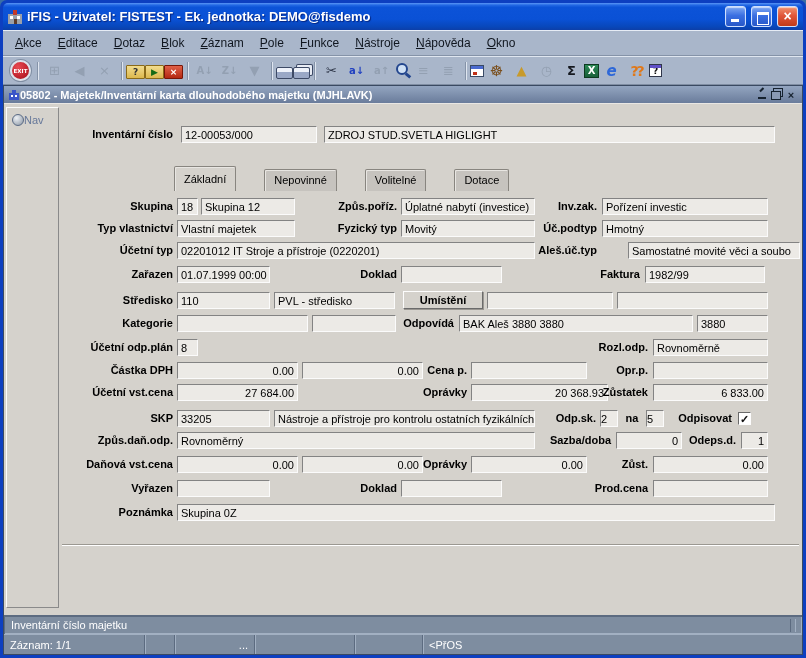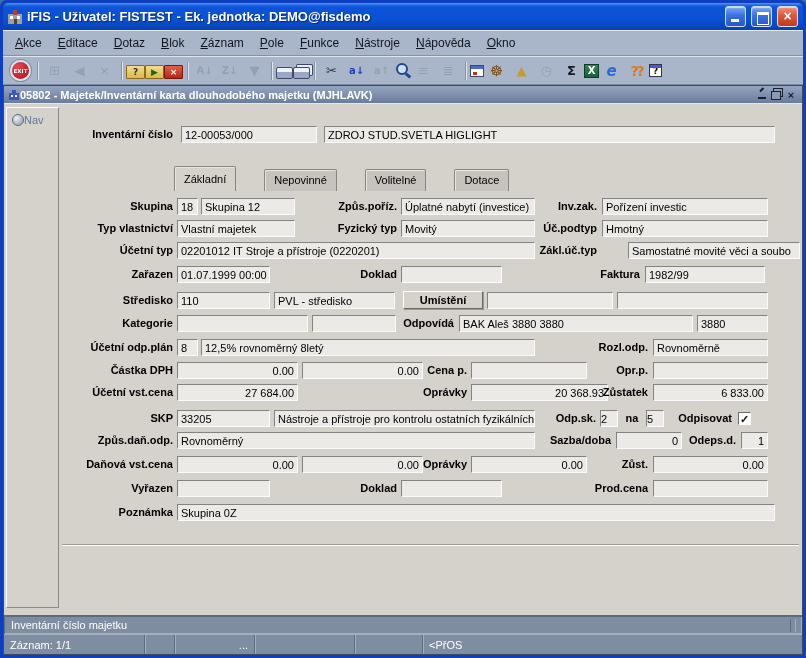--- a/index.html
+++ b/index.html
@@ -237,21 +237,21 @@
 
         <div class="lbl" style="left:4px;top:116px;width:165px;">Typ vlastnictví</div>
         <div class="fld" style="left:173px;top:116px;width:118px;">Vlastní majetek</div>
         <div class="lbl" style="left:266px;top:116px;width:127px;">Fyzický typ</div>
         <div class="fld" style="left:397px;top:116px;width:134px;">Movitý</div>
         <div class="lbl" style="left:476px;top:116px;width:117px;">Úč.podtyp</div>
         <div class="fld" style="left:598px;top:116px;width:166px;">Hmotný</div>
 
         <div class="lbl" style="left:4px;top:138px;width:165px;">Účetní typ</div>
         <div class="fld" style="left:173px;top:138px;width:358px;">02201012 IT Stroje a přístroje (0220201)</div>
-        <div class="lbl" style="left:476px;top:138px;width:117px;">Zákl.úč.typ</div>
+        <div class="lbl" style="left:476px;top:138px;width:117px;">Aleš.úč.typ</div>
         <div class="fld" style="left:624px;top:138px;width:172px;">Samostatné movité věci a soubo</div>
 
         <div class="lbl" style="left:4px;top:162px;width:165px;">Zařazen</div>
         <div class="fld" style="left:173px;top:162px;width:93px;">01.07.1999 00:00</div>
         <div class="lbl" style="left:266px;top:162px;width:127px;">Doklad</div>
         <div class="fld" style="left:397px;top:162px;width:101px;"></div>
         <div class="lbl" style="left:519px;top:162px;width:117px;">Faktura</div>
         <div class="fld ctr" style="left:641px;top:162px;width:120px;">1982/99</div>
 
         <div class="lbl" style="left:4px;top:188px;width:165px;">Středisko</div>
@@ -263,21 +263,20 @@
 
         <div class="lbl" style="left:4px;top:211px;width:165px;">Kategorie</div>
         <div class="fld" style="left:173px;top:211px;width:131px;"></div>
         <div class="fld" style="left:308px;top:211px;width:84px;"></div>
         <div class="lbl" style="left:331px;top:211px;width:119px;">Odpovídá</div>
         <div class="fld" style="left:455px;top:211px;width:234px;">BAK Aleš 3880 3880</div>
         <div class="fld" style="left:693px;top:211px;width:71px;">3880</div>
 
         <div class="lbl" style="left:4px;top:235px;width:165px;">Účetní odp.plán</div>
         <div class="fld" style="left:173px;top:235px;width:21px;">8</div>
-        <div class="fld" style="left:197px;top:235px;width:334px;">12,5% rovnoměrný 8letý</div>
         <div class="lbl" style="left:476px;top:235px;width:168px;">Rozl.odp.</div>
         <div class="fld" style="left:649px;top:235px;width:115px;">Rovnoměrně</div>
 
         <div class="lbl" style="left:4px;top:258px;width:165px;">Částka DPH</div>
         <div class="fld num" style="left:173px;top:258px;width:121px;">0.00</div>
         <div class="fld num" style="left:298px;top:258px;width:121px;">0.00</div>
         <div class="lbl" style="left:346px;top:258px;width:117px;">Cena p.</div>
         <div class="fld" style="left:467px;top:258px;width:116px;"></div>
         <div class="lbl" style="left:526px;top:258px;width:118px;">Opr.p.</div>
         <div class="fld" style="left:649px;top:258px;width:115px;"></div>

